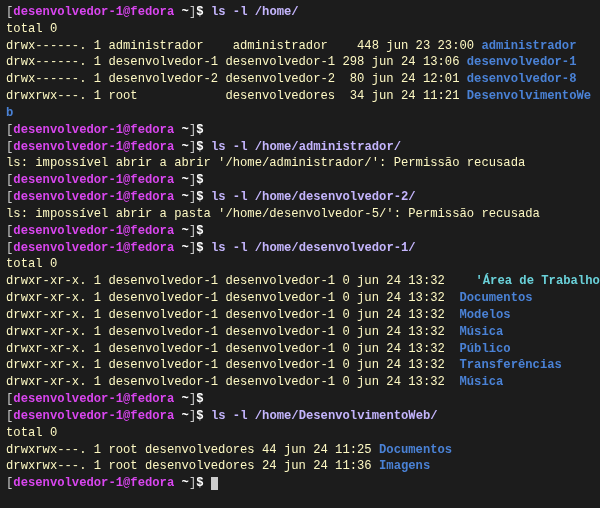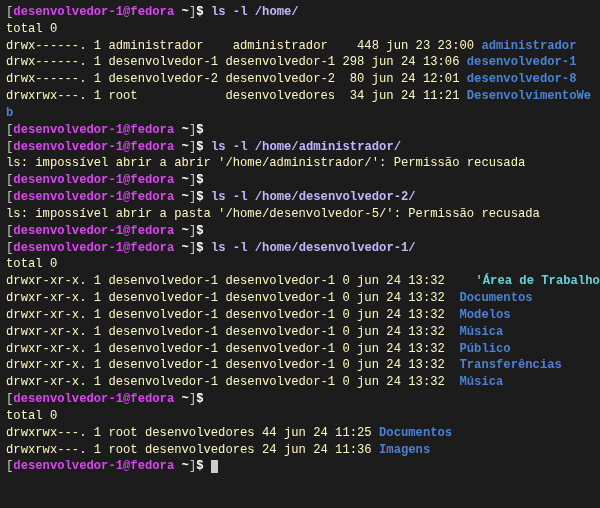--- a/index.html
+++ b/index.html
@@ -65,19 +65,20 @@
 <div class="line"><span class="out">drwxr-xr-x. 1 desenvolvedor-1 desenvolvedor-1 0 jun 24 13:32  </span><span class="c-cyan">'Área de Trabalho'</span></div>
 <div class="line"><span class="out">drwxr-xr-x. 1 desenvolvedor-1 desenvolvedor-1 0 jun 24 13:32  </span><span class="c-blue">Documentos</span></div>
 <div class="line"><span class="out">drwxr-xr-x. 1 desenvolvedor-1 desenvolvedor-1 0 jun 24 13:32  </span><span class="c-blue">Modelos</span></div>
 <div class="line"><span class="out">drwxr-xr-x. 1 desenvolvedor-1 desenvolvedor-1 0 jun 24 13:32  </span><span class="c-blue">Música</span></div>
 <div class="line"><span class="out">drwxr-xr-x. 1 desenvolvedor-1 desenvolvedor-1 0 jun 24 13:32  </span><span class="c-blue">Público</span></div>
 <div class="line"><span class="out">drwxr-xr-x. 1 desenvolvedor-1 desenvolvedor-1 0 jun 24 13:32  </span><span class="c-blue">Transferências</span></div>
 <div class="line"><span class="out">drwxr-xr-x. 1 desenvolvedor-1 desenvolvedor-1 0 jun 24 13:32  </span><span class="c-blue">Música</span></div>
 
 <div class="line"><span class="prompt"><span class="bracket">[</span><span class="user">desenvolvedor-1@fedora</span><span class="bracket"> </span><span class="tilde">~</span><span class="bracket">]</span><span class="dollar">$</span></span><span class="cmd"></span></div>
 
+<div class="line"><span class="prompt"><span class="bracket">[</span><span class="user">desenvolvedor-1@fedora</span><span class="bracket"> </span><span class="tilde">~</span><span class="bracket">]</span><span class="dollar">$</span></span> <span class="cmd">ls -l /home/DesenvolvimentoWeb/</span></div>
 <div class="line out">total 0</div>
 <div class="line"><span class="out">drwxrwx---. 1 root desenvolvedores 44 jun 24 11:25 </span><span class="c-blue">Documentos</span></div>
 <div class="line"><span class="out">drwxrwx---. 1 root desenvolvedores 24 jun 24 11:36 </span><span class="c-blue">Imagens</span></div>
 
 <div class="line"><span class="prompt"><span class="bracket">[</span><span class="user">desenvolvedor-1@fedora</span><span class="bracket"> </span><span class="tilde">~</span><span class="bracket">]</span><span class="dollar">$</span></span> <span class="cursor"></span></div>
 
 </div>
 
 </body></html>

